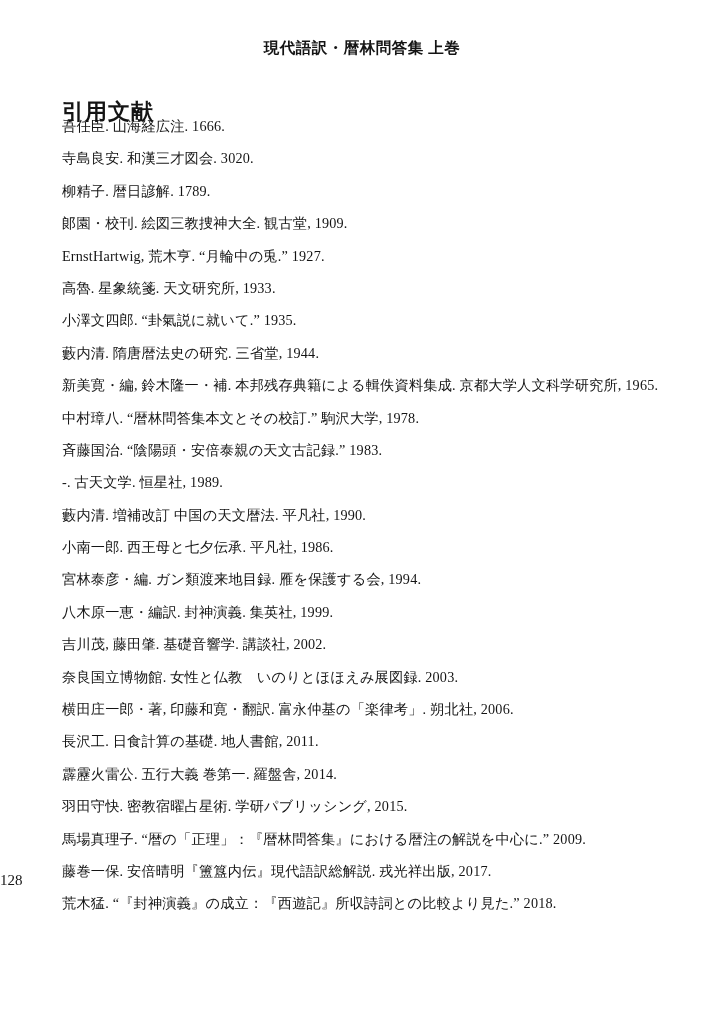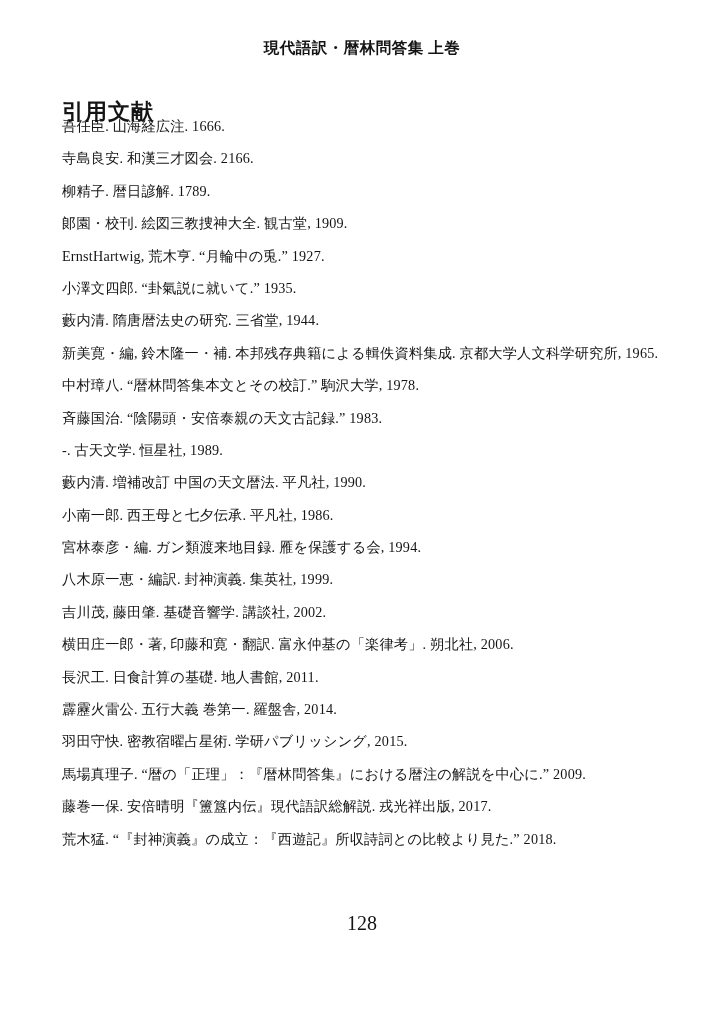--- a/index.html
+++ b/index.html
@@ -43,52 +43,53 @@
   }
   .ref {
     margin: 0 0 13.4px 0;
     font-size: 14.2px;
     line-height: 19px;
     white-space: nowrap;
     letter-spacing: 0.2px;
   }
   .page-number {
     position: absolute;
-    top: 912px;
+    top: 872px;
     left: 0;
     width: 100%;
-    text-align: center;
-    font-size: 20px;
+    font-size: 15px;
   }
 </style>
 </head>
 <body>
 
 <div class="page">
   <div class="running-header">現代語訳・暦林問答集 上巻</div>
 
   <h1 class="section-heading">引用文献</h1>
 
   <div class="refs">
       <p class="ref">吾任臣. 山海経広注. 1666.</p>
-      <p class="ref">寺島良安. 和漢三才図会. 2166.</p>
+      <p class="ref">寺島良安. 和漢三才図会. 3020.</p>
       <p class="ref">柳精子. 暦日諺解. 1789.</p>
       <p class="ref">郞園・校刊. 絵図三教捜神大全. 観古堂, 1909.</p>
       <p class="ref">ErnstHartwig, 荒木亨. “月輪中の兎.” 1927.</p>
+      <p class="ref">高魯. 星象統箋. 天文研究所, 1933.</p>
       <p class="ref">小澤文四郎. “卦氣説に就いて.” 1935.</p>
       <p class="ref">藪内清. 隋唐暦法史の研究. 三省堂, 1944.</p>
       <p class="ref">新美寛・編, 鈴木隆一・補. 本邦残存典籍による輯佚資料集成. 京都大学人文科学研究所, 1965.</p>
       <p class="ref">中村璋八. “暦林問答集本文とその校訂.” 駒沢大学, 1978.</p>
       <p class="ref">斉藤国治. “陰陽頭・安倍泰親の天文古記録.” 1983.</p>
       <p class="ref">-. 古天文学. 恒星社, 1989.</p>
       <p class="ref">藪内清. 増補改訂 中国の天文暦法. 平凡社, 1990.</p>
       <p class="ref">小南一郎. 西王母と七夕伝承. 平凡社, 1986.</p>
       <p class="ref">宮林泰彦・編. ガン類渡来地目録. 雁を保護する会, 1994.</p>
       <p class="ref">八木原一恵・編訳. 封神演義. 集英社, 1999.</p>
       <p class="ref">吉川茂, 藤田肇. 基礎音響学. 講談社, 2002.</p>
+      <p class="ref">奈良国立博物館. 女性と仏教　いのりとほほえみ展図録. 2003.</p>
       <p class="ref">横田庄一郎・著, 印藤和寛・翻訳. 富永仲基の「楽律考」. 朔北社, 2006.</p>
       <p class="ref">長沢工. 日食計算の基礎. 地人書館, 2011.</p>
       <p class="ref">霹靂火雷公. 五行大義 巻第一. 羅盤舎, 2014.</p>
       <p class="ref">羽田守快. 密教宿曜占星術. 学研パブリッシング, 2015.</p>
       <p class="ref">馬場真理子. “暦の「正理」：『暦林問答集』における暦注の解説を中心に.” 2009.</p>
       <p class="ref">藤巻一保. 安倍晴明『簠簋内伝』現代語訳総解説. 戎光祥出版, 2017.</p>
       <p class="ref">荒木猛. “『封神演義』の成立：『西遊記』所収詩詞との比較より見た.” 2018.</p>
     </div>
 
   <div class="page-number">128</div>

